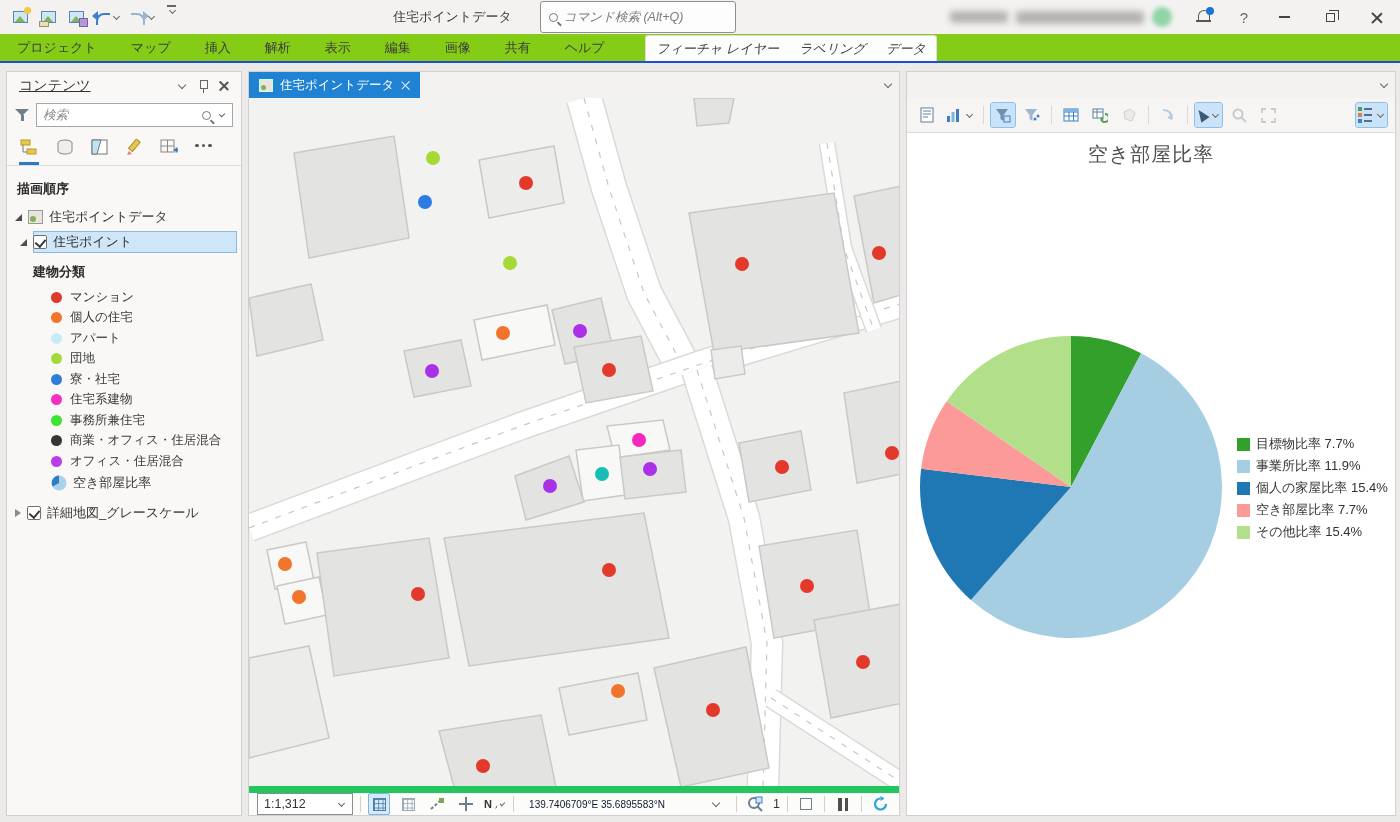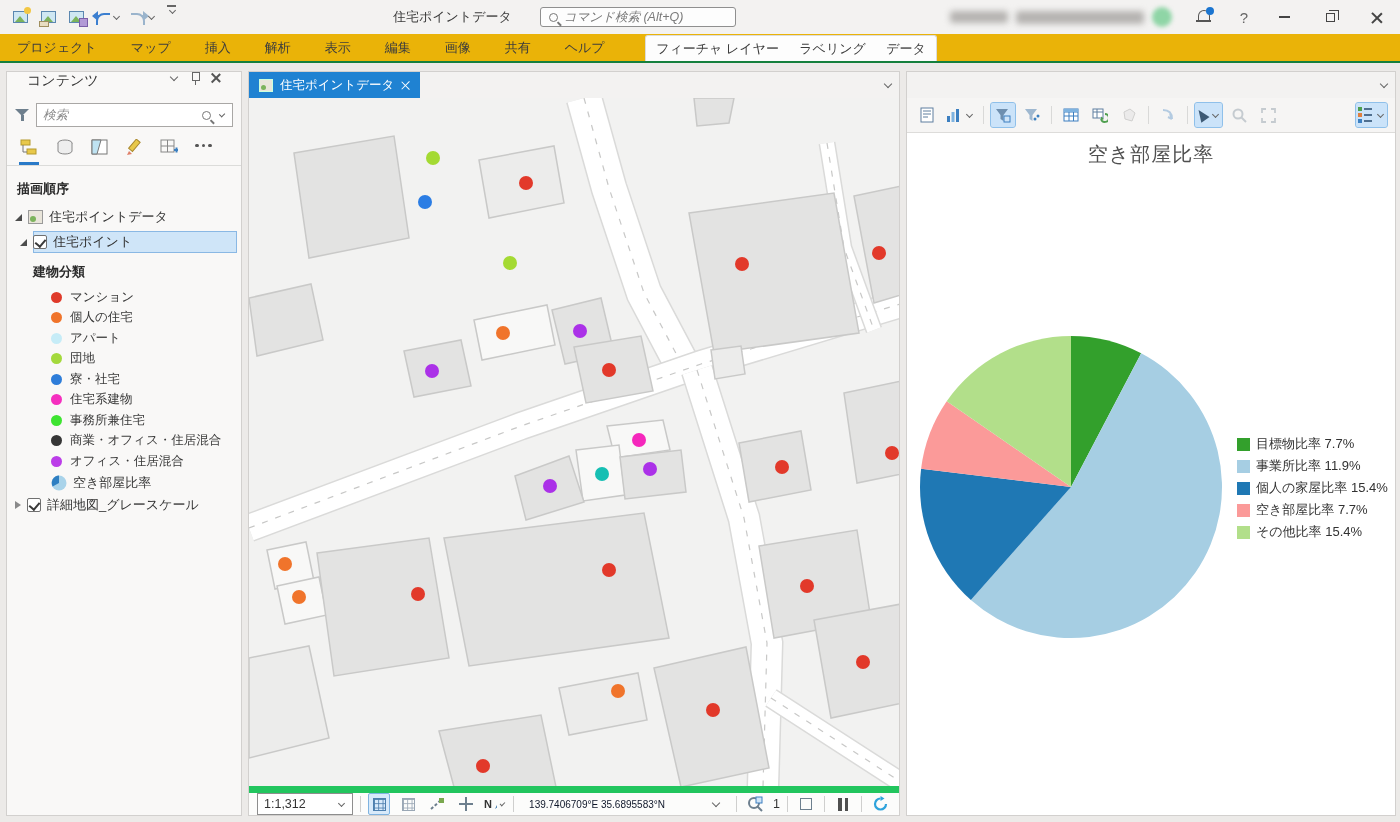--- a/index.html
+++ b/index.html
@@ -19,21 +19,21 @@
   .badge-save { position:absolute; right:-2px; bottom:-2px; width:9px; height:9px; background:#b29ad6; border:1px solid #7a5ea8; }
   .undo-glyph { width:14px; height:12px; border:2px solid #3b7fd0; border-bottom:none; border-right:none; border-radius:8px 0 0 0; position:relative; margin-top:4px;}
   .undo-glyph:after{ content:""; position:absolute; left:-6px; top:-4px; border-top:5px solid transparent; border-bottom:5px solid transparent; border-right:6px solid #3b7fd0; }
   .redo-glyph { width:14px; height:12px; border:2px solid #9ab4cc; border-bottom:none; border-left:none; border-radius:0 8px 0 0; position:relative; margin-top:4px;}
   .redo-glyph:after{ content:""; position:absolute; right:-6px; top:-4px; border-top:5px solid transparent; border-bottom:5px solid transparent; border-left:6px solid #9ab4cc; }
   .chev { display:inline-block; width:6px; height:6px; border-right:1.5px solid #666; border-bottom:1.5px solid #666; transform:rotate(45deg); margin:0 2px 2px 4px; }
   .chev.sm { width:5px; height:5px; }
   .overline-chev { display:flex; flex-direction:column; align-items:center; gap:1px; }
   .overline-chev i { display:block; width:9px; height:2px; background:#666; }
   .tb-title { font-size:13px; color:#3a3a3a; margin-left:auto; white-space:nowrap; }
-  .cmd-search { width:196px; height:20px; margin-left:28px; background:#fdfdfd; border:1px solid #8f8f8f; border-radius:3px; display:flex; align-items:center; padding:0 8px; gap:6px; }
+  .cmd-search { width:196px; height:32px; margin-left:28px; background:#fdfdfd; border:1px solid #8f8f8f; border-radius:3px; display:flex; align-items:center; padding:0 8px; gap:6px; }
   .cmd-search input { border:none; outline:none; background:transparent; width:100%; font-size:12.5px; font-family:inherit; }
   .cmd-search input::placeholder { font-style:italic; color:#7a7a7a; }
   .mag { width:9px; height:9px; border:1.5px solid #777; border-radius:50%; position:relative; flex:none; }
   .mag:after { content:""; position:absolute; width:5px; height:1.5px; background:#777; transform:rotate(45deg); left:7px; top:9px; }
   .account { display:flex; align-items:center; gap:8px; margin-left:auto; }
   .blur-pill { background:#b5b3b1; border-radius:3px; filter:blur(3px); }
   .status-dot { width:20px; height:20px; border-radius:50%; background:#8fd5a6; filter:blur(2px); }
   .bell { position:relative; width:16px; height:16px; margin:0 14px 0 24px; }
   .bell:before { content:""; position:absolute; left:2px; top:1px; width:10px; height:10px; border:1.5px solid #555; border-bottom:none; border-radius:6px 6px 0 0; }
   .bell:after { content:""; position:absolute; left:0; top:11px; width:15px; height:2px; background:#555; }
@@ -41,32 +41,32 @@
   .help { color:#666; font-size:15px; padding:0 14px; }
   .winbtn { width:46px; height:34px; display:flex; align-items:center; justify-content:center; }
   .w-min { width:11px; height:2px; background:#444; }
   .w-max { width:9px; height:9px; border:1.5px solid #444; position:relative; }
   .w-max:before { content:""; position:absolute; left:2px; top:-4px; width:9px; height:9px; border:1.5px solid #444; border-bottom:none; border-left:none; }
   .w-close { position:relative; width:12px; height:12px; }
   .w-close:before,.w-close:after { content:""; position:absolute; left:5px; top:0; width:1.6px; height:14px; background:#444; }
   .w-close:before { transform:rotate(45deg);} .w-close:after{ transform:rotate(-45deg);}
 
   
-  .ribbon { position:relative; height:29px; background:#eab308; border-bottom:2px solid #15803d; display:flex; align-items:flex-start; }
+  .ribbon { position:relative; height:29px; background:#84cc16; border-bottom:2px solid #1d4ed8; display:flex; align-items:flex-start; }
   .ribbon-tab { padding:0 17px; line-height:27px; color:#3d3d3d; white-space:nowrap; }
   .ctx-group { position:absolute; left:645px; top:1px; bottom:0; width:292px; background:#fdfdfd; border:1px solid #dcdcda; border-bottom:none; border-radius:3px 3px 0 0; display:flex; align-items:center; justify-content:space-around; }
-  .ctx-tab { padding:0 10px; color:#3d3d3d; white-space:nowrap; }
+  .ctx-tab { padding:0 10px; color:#3d3d3d; white-space:nowrap;font-style:italic; }
 
   
   .workspace { position:absolute; top:65px; left:0; right:0; bottom:0; display:flex; padding:6px 4px 6px 6px; gap:6px; background:#eceae8; }
   .pane { border:1px solid #d2d0ce; background:#fbfbfa; display:flex; flex-direction:column; }
 
   
   .contents { width:236px; flex:none; background:#f9f8f7; }
-  .cp-head { height:27px; display:flex; align-items:flex-start; padding:0 20px; font-size:13.5px; color:#333; }
+  .cp-head { height:27px; display:flex; align-items:center; padding:0 12px; font-size:13.5px; color:#333;text-decoration:underline; }
   .cp-head .sp { margin-left:auto; display:flex; align-items:center; gap:12px; }
   .pin { width:8px; height:12px; position:relative; }
   .pin:before { content:""; position:absolute; left:1px; top:0; width:6px; height:7px; border:1.5px solid #666; }
   .pin:after { content:""; position:absolute; left:3.5px; top:8px; width:1.5px; height:5px; background:#666; }
   .x-ic { position:relative; width:10px; height:10px; }
   .x-ic:before,.x-ic:after { content:""; position:absolute; left:4px; top:-1px; width:1.5px; height:12px; background:#555; }
   .x-ic:before{ transform:rotate(45deg);} .x-ic:after{ transform:rotate(-45deg);}
   .cp-search { display:flex; align-items:center; gap:7px; padding:4px 8px 6px 8px; }
   .funnel { width:14px; height:14px; position:relative; flex:none; }
   .funnel:before { content:""; position:absolute; left:0; top:1px; border-left:7px solid transparent; border-right:7px solid transparent; border-top:7px solid #6e7f8d; }
@@ -344,21 +344,21 @@
             <span class="leg-label">オフィス・住居混合</span>
           </div>
         </div>
       <div class="trow" style="padding-left:44px">
         <svg class="pie-ico" viewBox="0 0 16 16">
             <circle cx="8" cy="8" r="7.5" fill="#a9d3ea"></circle>
             <path d="M8 8 L8 0.5 A7.5 7.5 0 0 0 1.6 11.5 Z" fill="#2e7fc2"></path>
           </svg>
         <span>空き部屋比率</span>
       </div>
-      <div class="trow" style="padding-left:8px; margin-top:0">
+      <div class="trow" style="padding-left:8px; margin-top:8px">
         <span class="tri-col"></span>
         <span class="cbx"></span>
         <span>詳細地図_グレースケール</span>
       </div>
     </aside>
 
     <section class="pane map-pane">
       <div class="doc-tabs">
         <span class="doc-tab blue">
           <span class="mini-map-ic"></span>

